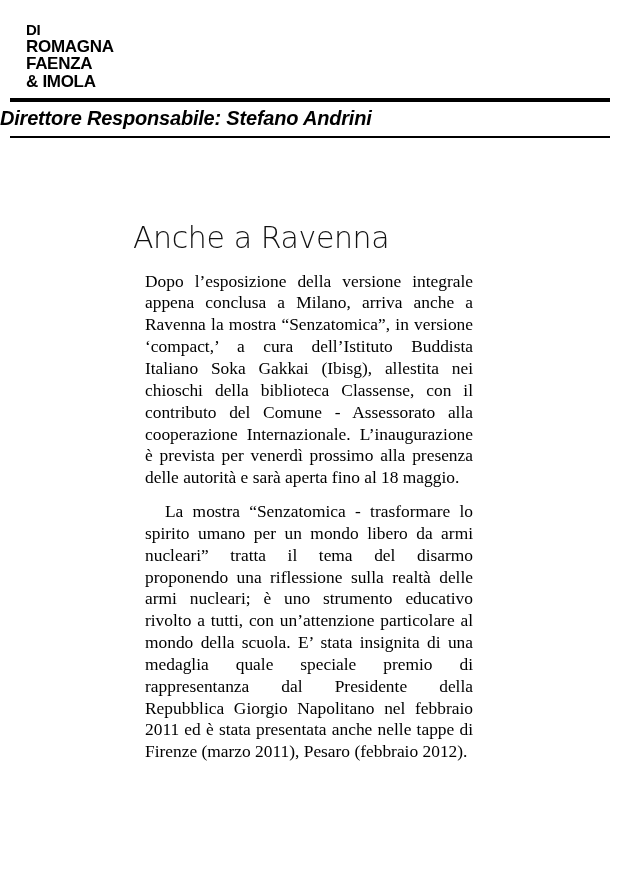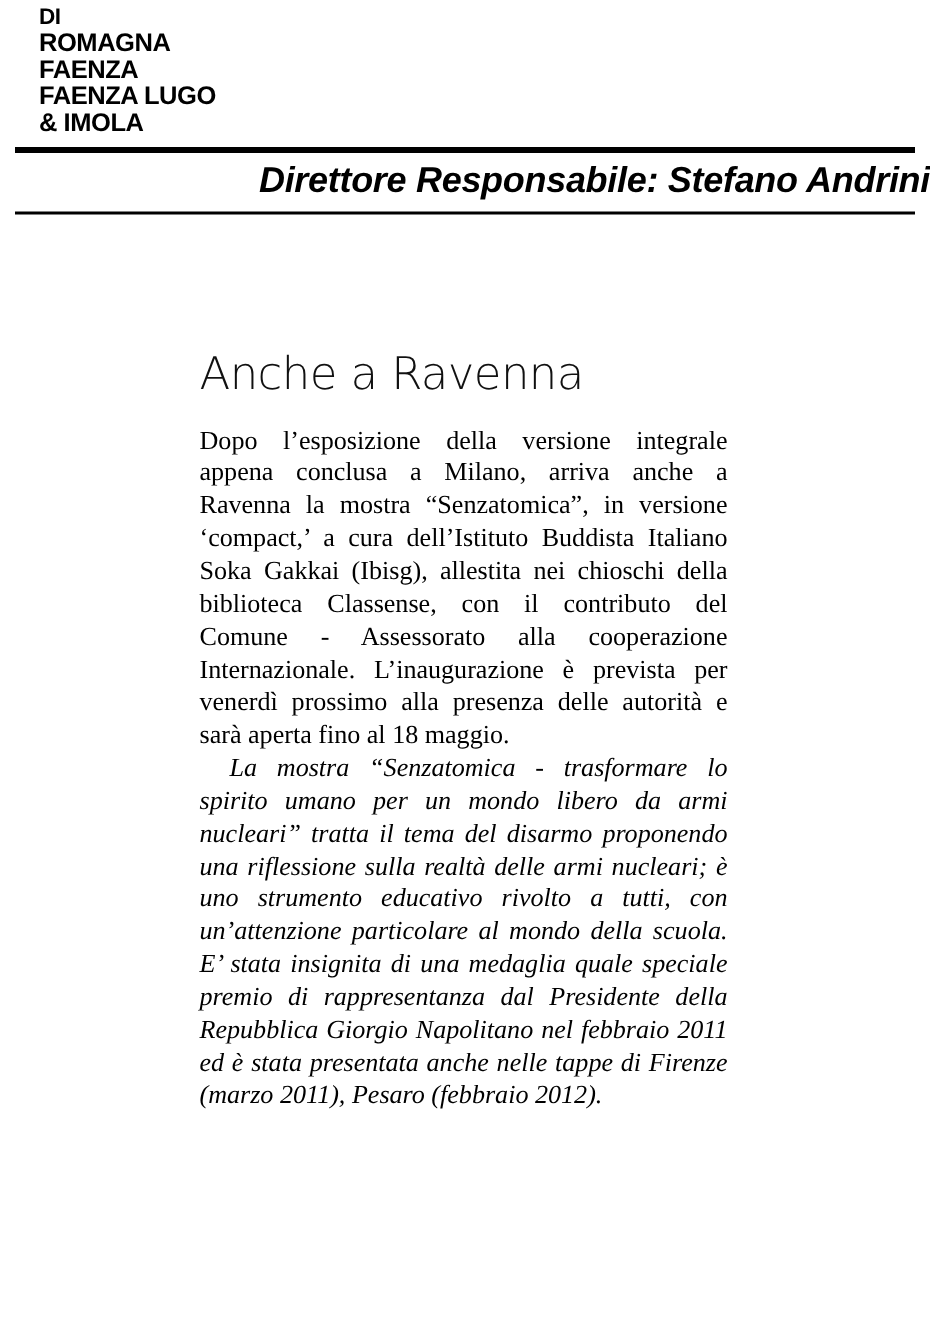--- a/index.html
+++ b/index.html
@@ -85,71 +85,69 @@
     height: 4px;
     background: #000;
     margin: 2px 10px 0 10px;
   }
   .rule-thin {
     height: 2px;
     background: #000;
     margin: 0 10px;
   }
   .director {
-    text-align: right;
+    text-align: left;
     font-family: "Liberation Sans", sans-serif;
     font-weight: bold;
     font-style: italic;
-    font-size: 24px;
+    font-size: 20px;
     padding: 5px 0 6px 0;
     letter-spacing: -0.2px;
   }
 
   
   .article {
     position: absolute;
     left: 133px;
-    top: 232px;
+    top: 220px;
     width: 352px;
   }
   .headline {
     font-family: "DejaVu Sans", sans-serif;
     font-weight: 300;
     font-size: 30px;
     line-height: 1.22;
     letter-spacing: -0.4px;
     margin: 0 0 14px 0;
     color: #111;
   }
   .body-text p {
-    margin: 0;
+    margin: 12px;
     font-family: "Liberation Serif", serif;
     font-size: 17.4px;
     line-height: 1.255;
     text-align: justify;
     text-justify: inter-word;
     hyphens: manual;
   }
   .body-text p + p {
     text-indent: 20px;
-    font-style: italic;
   }
 </style>
 </head>
 <body>
 
 <div class="masthead">
   <div class="masthead-row">
 
 
     <div class="mast-right">
       <div class="small-di">DI</div>
       <div>ROMAGNA</div>
       <div>FAENZA</div>
-      <div>FAENZA LUGO</div>
       <div>&amp; IMOLA</div>
     </div>
   </div>
 
   <div class="rule-thick"></div>
   <div class="director">Direttore Responsabile: Stefano Andrini</div>
   <div class="rule-thin"></div>
 </div>
 
 <div class="article">

